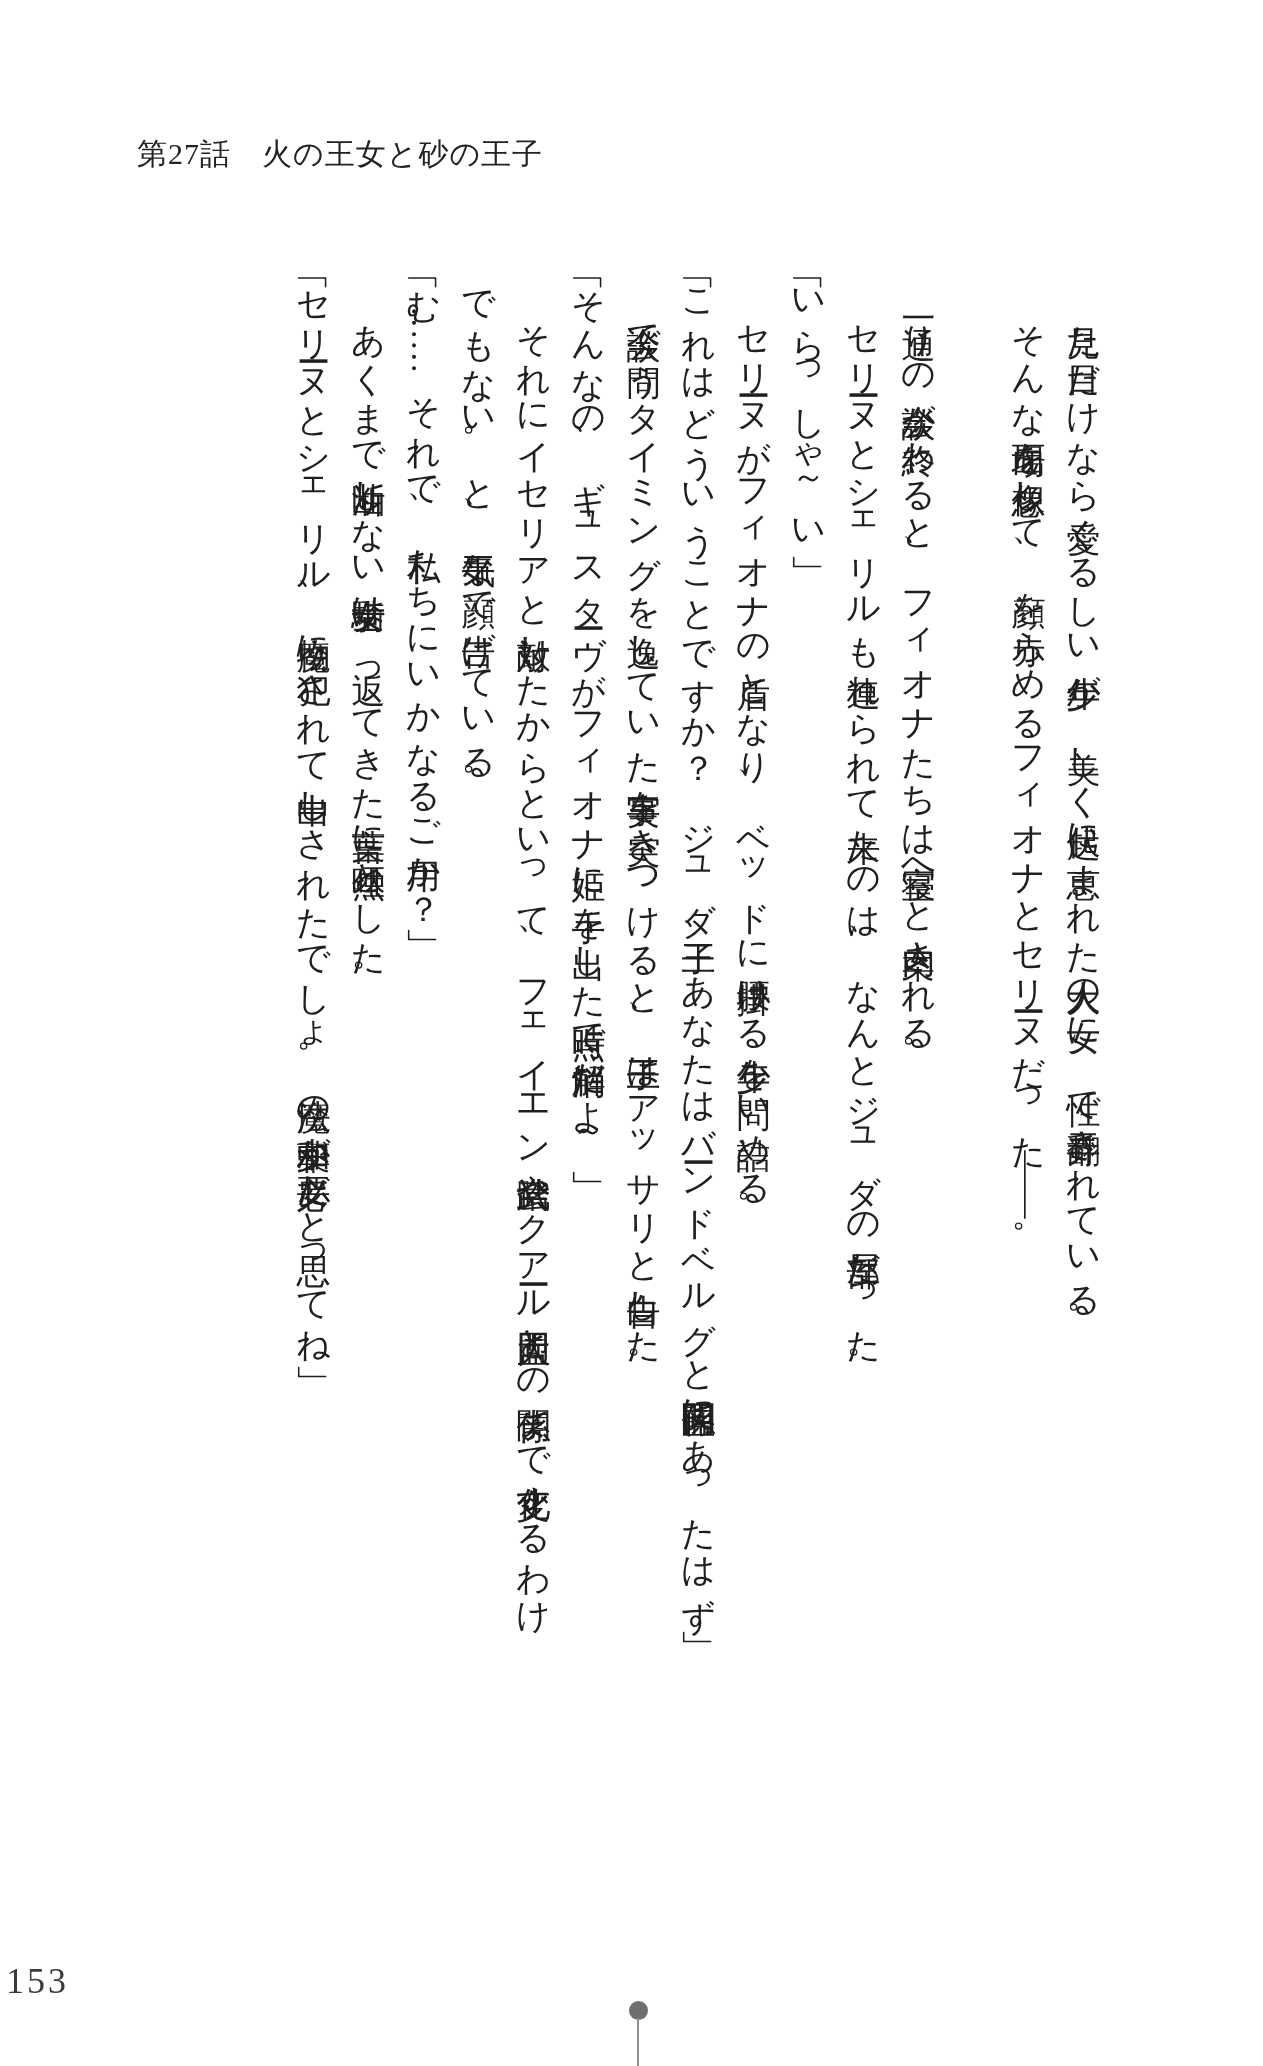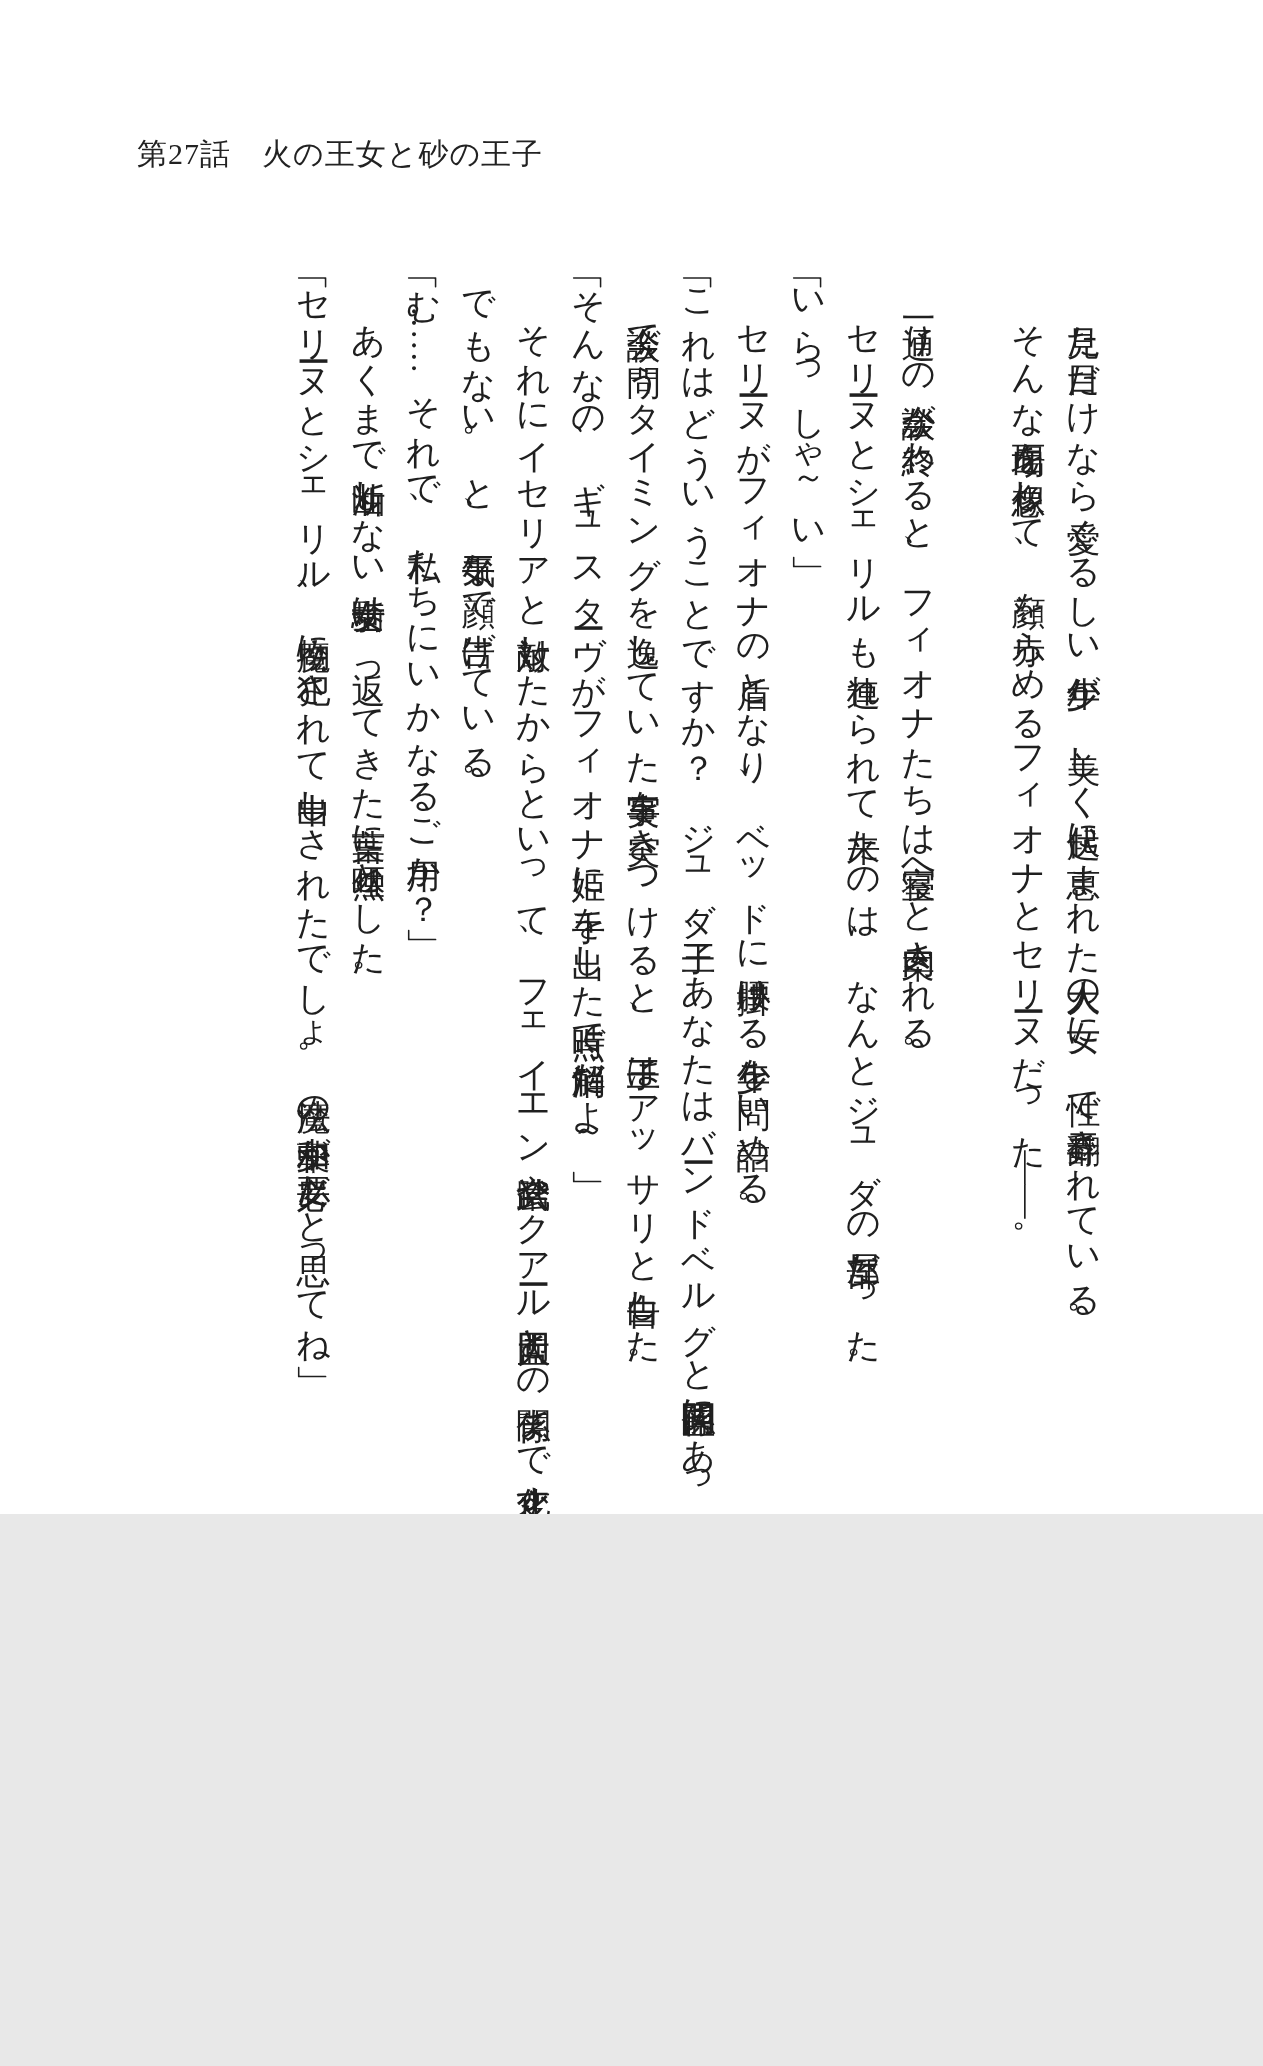--- a/index.html
+++ b/index.html
@@ -1,19 +1,19 @@
 <!DOCTYPE html>
 <html><head>
 <meta charset="utf-8">
 <style>
   html, body { margin: 0; padding: 0; background: #e8e8e8; }
   .page {
     position: relative;
     width: 1263px;
-    height: 1514px;
+    height: 2066px;
     margin: 0 auto;
     background: #ffffff;
     overflow: hidden;
     font-family: "Liberation Serif", "DejaVu Serif", serif;
     color: #1f1f1f;
   }
   .chapter-header {
     position: absolute;
     left: 137px;
     top: 134px;

